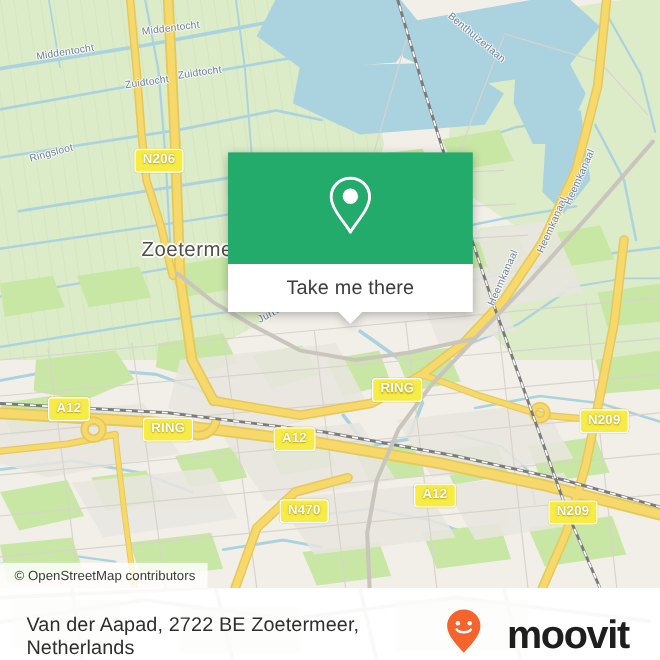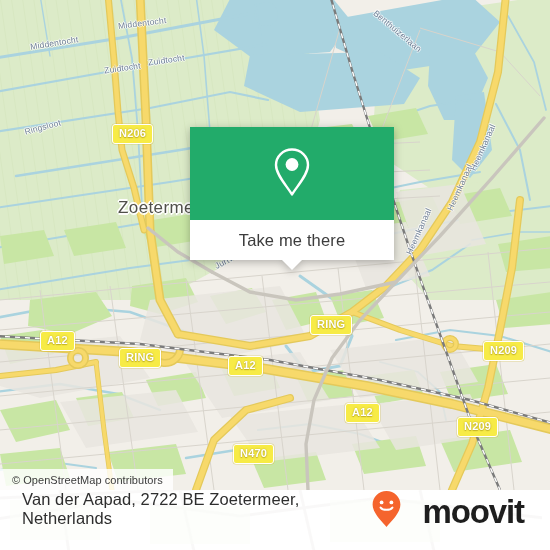--- a/index.html
+++ b/index.html
@@ -135,21 +135,21 @@
 
   
   #bottom-bar {
     position: absolute;
     left: 0;
     top: 490px;
     width: 542px;
     height: 60px;
     background: #ffffff;
     display: flex;
-    align-items: flex-start;
+    align-items: flex-end;
     justify-content: space-between;
     padding: 0 18px 0 22px;
     box-sizing: border-box;
     overflow: hidden;
   }
   #bottom-ghost {
     position: absolute;
     left: 0;
     top: -490px;
     width: 550px;
@@ -378,21 +378,21 @@
     <div class="maplabel waterlabel" style="left:213px; top:262px; transform:rotate(-28deg); transform-origin:left top;">Jurtvaart</div>
 
     <div class="maplabel citylabel" style="left:118px; top:198px;">Zoetermeer</div>
 
     <div class="shield" style="left:112px; top:124px;">N206</div>
     <div class="shield" style="left:40px; top:331px;">A12</div>
     <div class="shield" style="left:119px; top:348px;">RING</div>
     <div class="shield" style="left:228px; top:356px;">A12</div>
     <div class="shield" style="left:310px; top:315px;">RING</div>
     <div class="shield" style="left:483px; top:341px;">N209</div>
-    <div class="shield" style="left:233px; top:444px;">N470</div>
+    <div class="shield" style="left:233px; top:416px;">N470</div>
     <div class="shield" style="left:345px; top:403px;">A12</div>
     <div class="shield" style="left:457px; top:417px;">N209</div>
 
     <div id="attribution">
       <span>© OpenStreetMap contributors</span>
     </div>
 
     <div id="popup-card">
       <div id="popup-header">
         <span>

